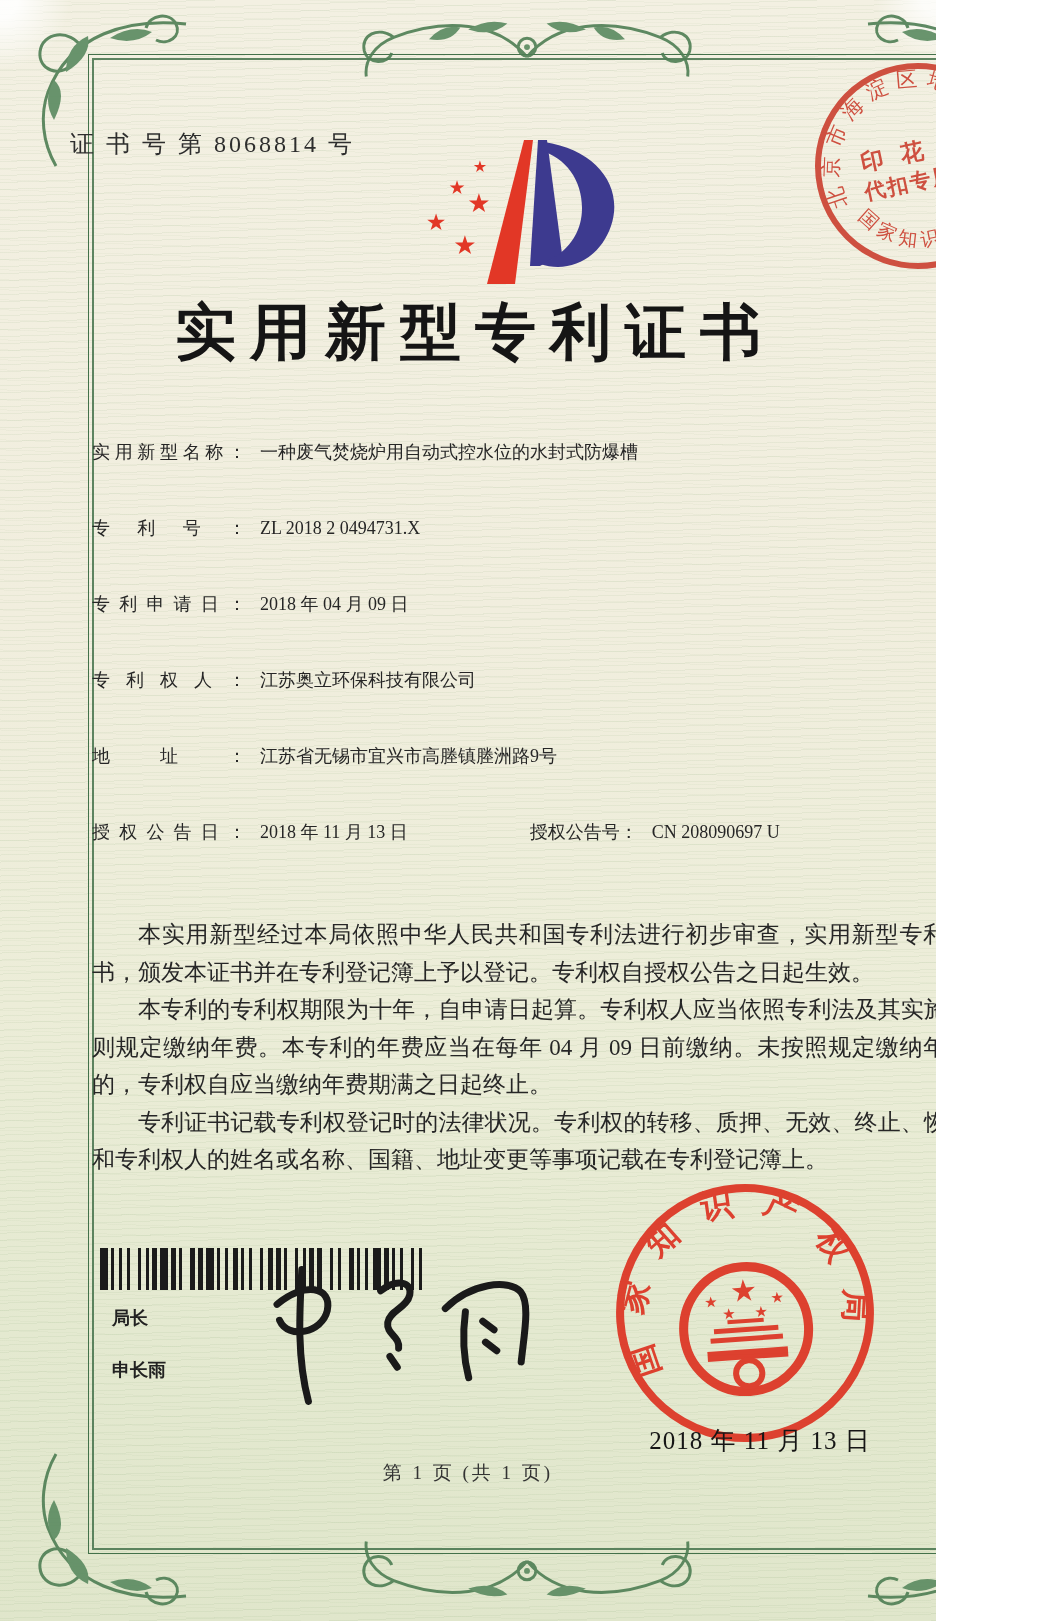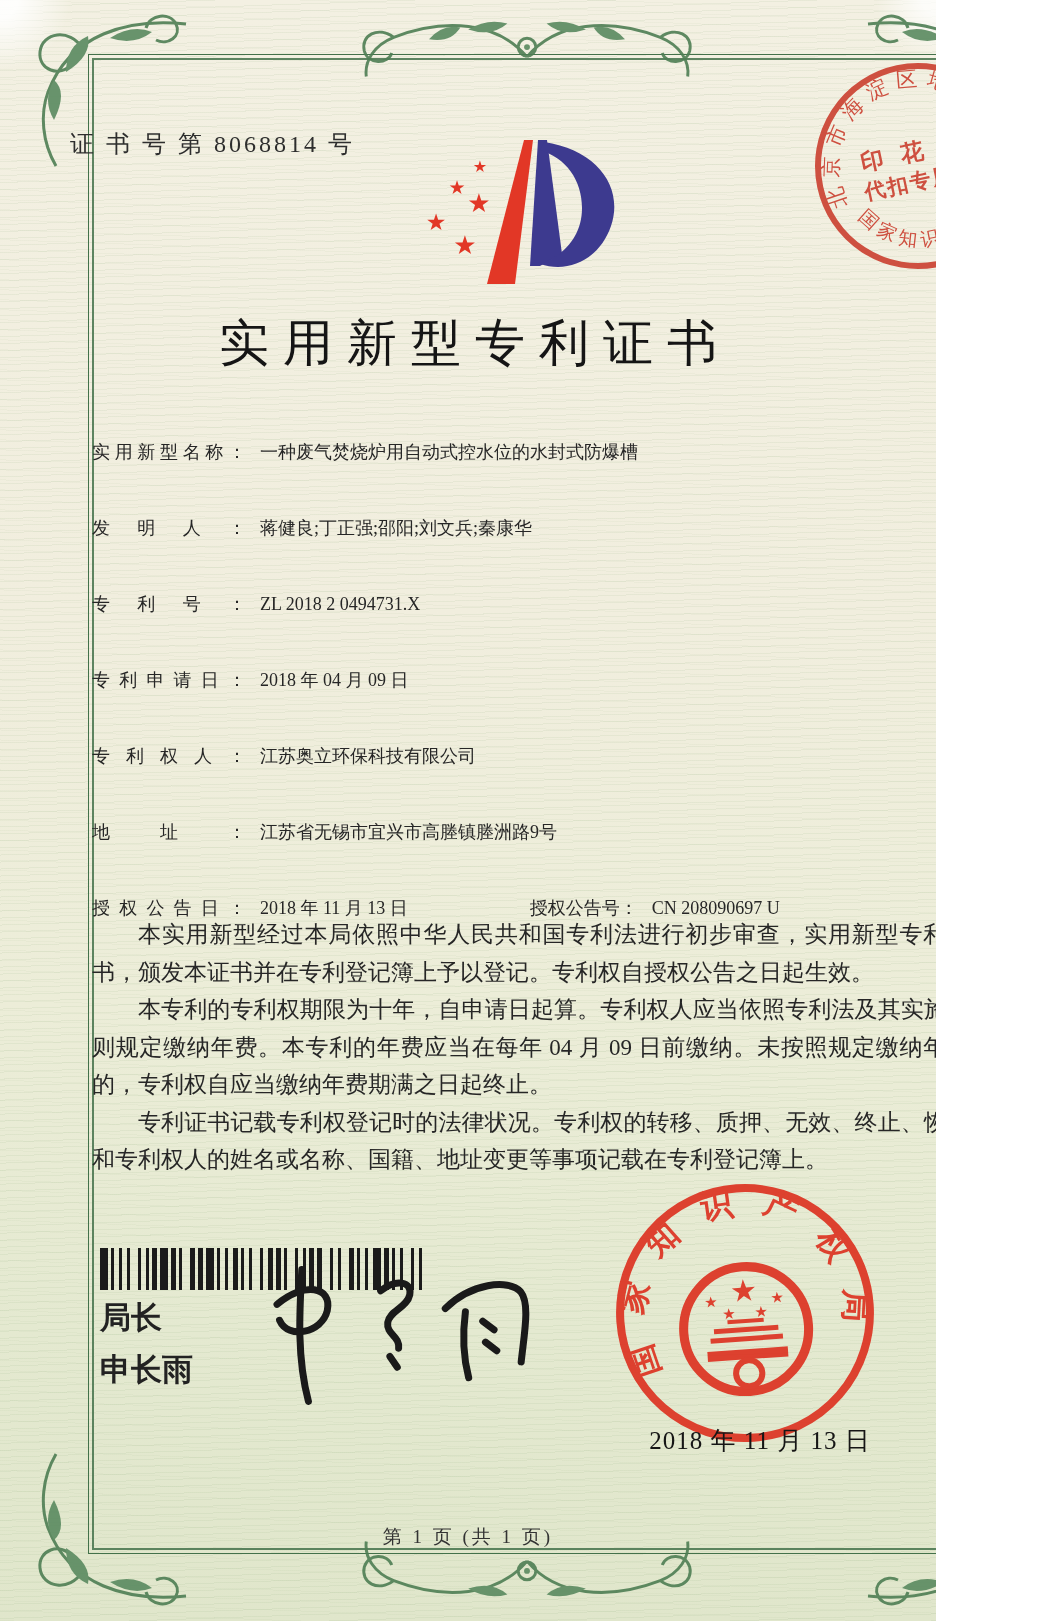--- a/index.html
+++ b/index.html
@@ -13,42 +13,42 @@
       repeating-linear-gradient(2deg, rgba(150,180,130,.07) 0 1px, rgba(0,0,0,0) 1px 10px),
       linear-gradient(180deg,#f3f0e2 0%,#f1eede 38%,#ecedd8 62%,#e4e9d0 82%,#e0e6cb 100%);
   }
   .frame{position:absolute;left:88px;top:54px;width:894px;height:1498px;
     border:1px solid var(--border_green,#43714a);pointer-events:none;}
   .frame::after{content:"";position:absolute;inset:3px;border:2px solid var(--border_green,#43714a);opacity:.85;}
   .orn{position:absolute;pointer-events:none;opacity:.9;}
   .cert-no{position:absolute;left:70px;top:128px;font-size:24px;letter-spacing:3px;color:#2e2e2e;}
   .stamp-wrap{position:absolute;left:808px;top:56px;width:220px;height:220px;transform:rotate(-12deg);opacity:.93;}
   .logo-wrap{position:absolute;left:412px;top:136px;width:230px;height:160px;}
-  .title{position:absolute;left:0;top:310px;width:100%;text-align:center;
-    font-size:50px;font-weight:400;letter-spacing:14px;text-indent:14px;color:#151515;}
+  .title{position:absolute;left:0;top:292px;width:100%;text-align:center;
+    font-size:61px;font-weight:700;letter-spacing:14px;text-indent:14px;color:#151515;}
   .fields{position:absolute;left:92px;top:438px;width:880px;font-size:18px;}
   .field-row{display:flex;margin-bottom:48px;line-height:28px;}
   .field-label{width:154px;flex:0 0 154px;text-align:justify;text-align-last:justify;}
   .field-value{margin-left:14px;white-space:nowrap;}
   .grant-row{display:flex;margin-top:16px;}
   .grant-right{display:flex;margin-left:122px;}
   .grant-right .field-label{width:auto;flex:0 0 auto;text-align-last:auto;}
   .paras{position:absolute;left:92px;top:916px;width:878px;font-size:23px;line-height:37.5px;text-align:justify;}
   .paras p{margin:0;text-indent:2em;}
   .barcode{position:absolute;left:100px;top:1248px;width:350px;height:42px;font-size:0;white-space:nowrap;}
   .barcode i{display:inline-block;height:100%;background:#1b1b1b;}
   .barcode i.sp{background:transparent;}
-  .director{position:absolute;left:100px;top:1292px;font-family:Liberation Sans, sans-serif;
-    font-weight:600;font-size:31px;color:#222;}
+  .director{position:absolute;left:112px;top:1292px;font-family:Liberation Sans, sans-serif;
+    font-weight:600;font-size:18px;color:#222;}
   .director div{line-height:52px;}
   .sign-wrap{position:absolute;left:258px;top:1250px;width:290px;height:160px;transform:rotate(-2deg);}
   .seal-wrap{position:absolute;left:608px;top:1176px;width:274px;height:274px;transform:rotate(-4deg);opacity:.92;}
   .seal-date{position:absolute;left:630px;top:1424px;width:260px;text-align:center;
     font-size:25px;letter-spacing:1px;color:#161616;}
-  .footer{position:absolute;left:0;top:1524px;width:100%;text-align:center;font-size:19px;letter-spacing:3px;color:#333;}
+  .footer{position:absolute;left:0;top:1460px;width:100%;text-align:center;font-size:19px;letter-spacing:3px;color:#333;}
   svg text{font-family:"Liberation Serif","DejaVu Serif",serif;}
 </style>
 </head>
 <body>
 
 <div class="page">
 
   <div class="frame"></div>
 
   <svg class="orn" style="left:347px;top:4px;width:360px;height:98px;" viewBox="0 0 360 100">
@@ -166,24 +166,20 @@
       </g>
     </svg>
   </div>
 
   <div class="title">实用新型专利证书</div>
 
   <div class="fields">
     <div class="field-row">
       <span class="field-label">实用新型名称：</span>
       <span class="field-value">一种废气焚烧炉用自动式控水位的水封式防爆槽</span>
-    </div>
-    <div class="field-row">
-      <span class="field-label">发明人：</span>
-      <span class="field-value">蒋健良;丁正强;邵阳;刘文兵;秦康华</span>
     </div>
     <div class="field-row">
       <span class="field-label">专利号：</span>
       <span class="field-value">ZL 2018 2 0494731.X</span>
     </div>
     <div class="field-row">
       <span class="field-label">专利申请日：</span>
       <span class="field-value">2018 年 04 月 09 日</span>
     </div>
     <div class="field-row">

